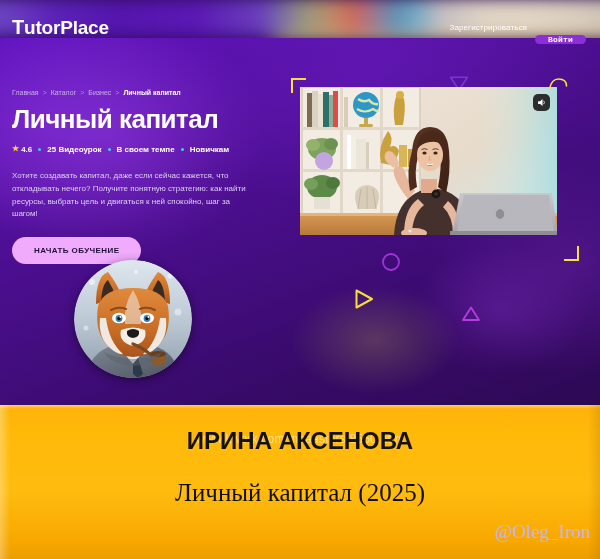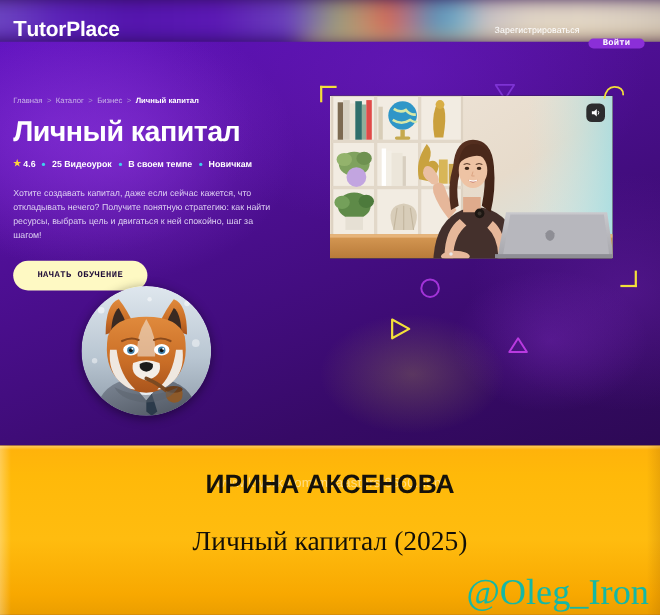--- a/index.html
+++ b/index.html
@@ -206,30 +206,30 @@
   }
   .course-desc {
     color: #ddd0f2;
     font-size: 8px;
     line-height: 1.62;
     width: 235px;
     margin-bottom: 16px;
   }
   .cta-btn {
     display: inline-block;
-    background: #fef9c3;
+    background: #f0abfc;
     color: #22103a;
     font-size: 8px;
     font-weight: 700;
     letter-spacing: .4px;
     border: none;
     border-radius: 14px;
     padding: 9px 22px;
     cursor: pointer;
-    font-family: Liberation Mono, monospace;
+    font-family: Liberation Sans, sans-serif;
     white-space: nowrap;
     text-align: right;
   }
 
   
   .fox-avatar {
     position: absolute;
     left: 74px; top: 260px;
     width: 118px; height: 118px;
     border-radius: 50%;
@@ -343,22 +343,22 @@
     width: 600px;
     text-align: center;
     font-size: 25px;
     color: #120f08;
     font-family: "Liberation Serif", serif;
     z-index: 3;
   }
   .handle {
     position: absolute;
     right: 10px; top: 521px;
-    font-size: 33px;
-    color: #14b8a6;
+    font-size: 19px;
+    color: #c4b5fd;
     font-family: "Liberation Serif", serif;
     z-index: 3;
     white-space: nowrap;
   }
 </style>
 </head>
 <body>
 
 <div id="page">
 

